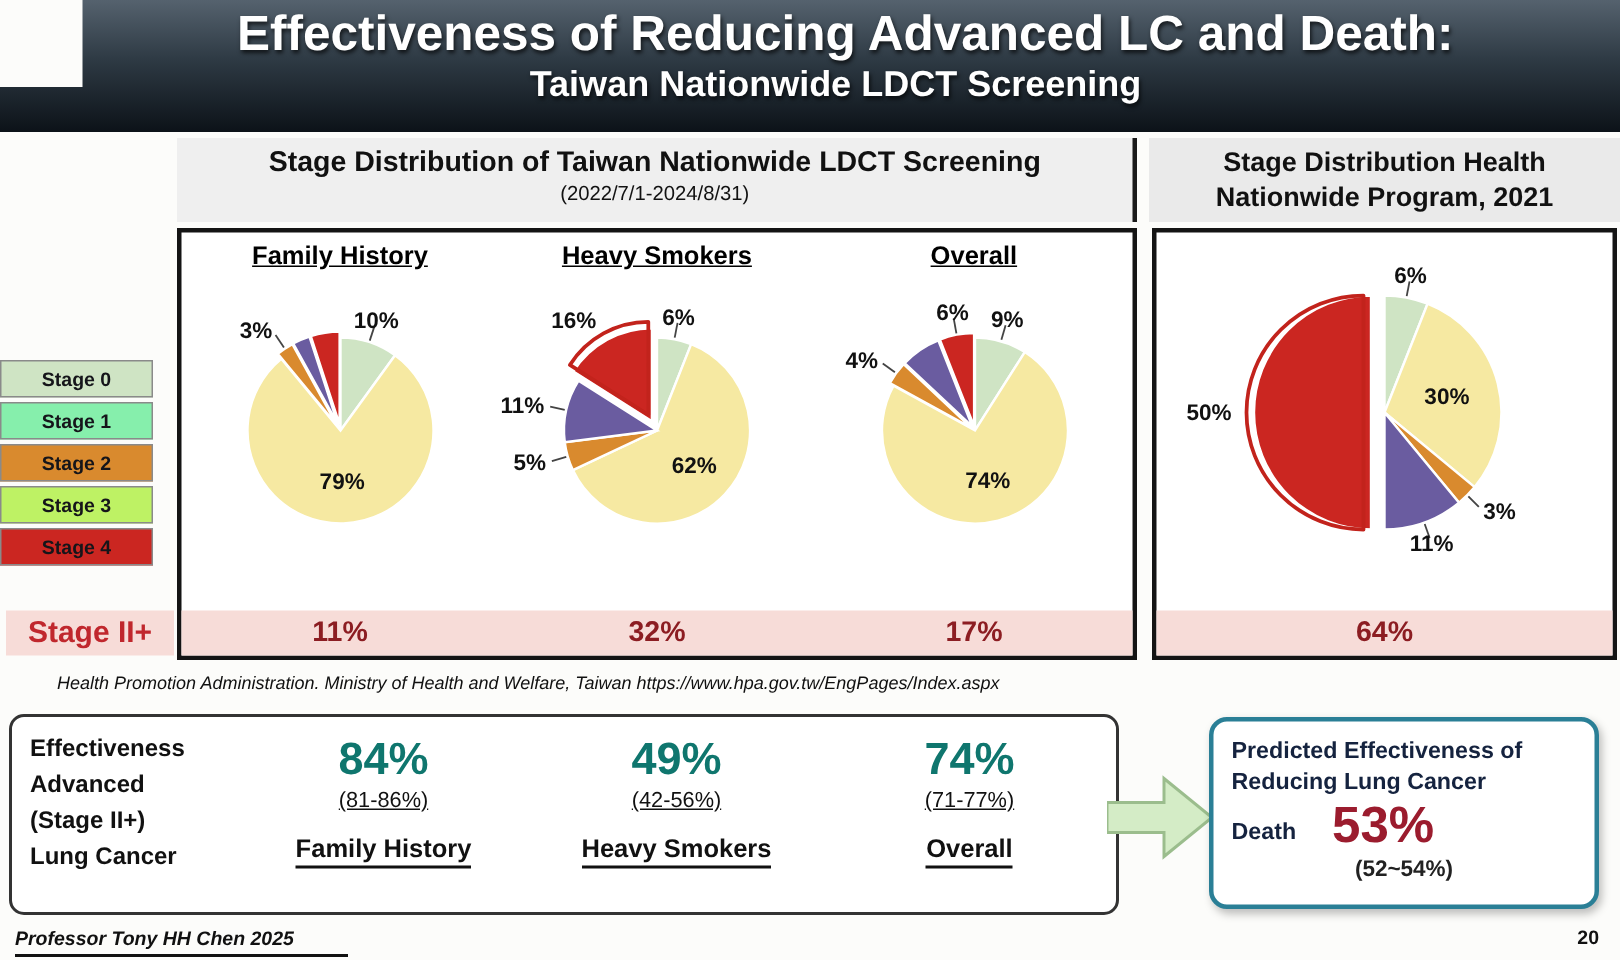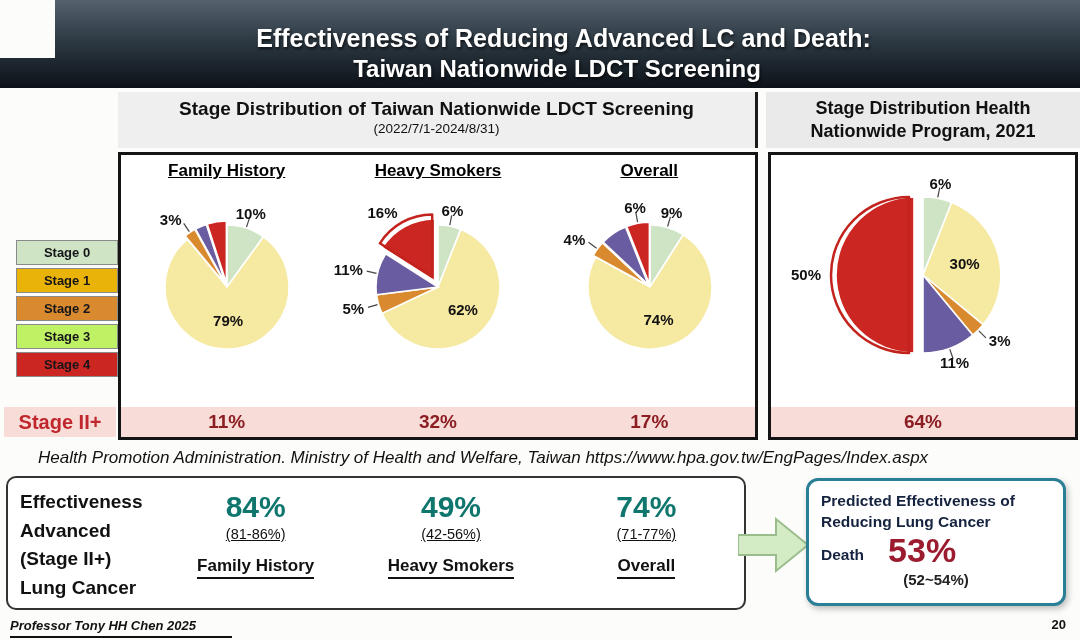--- a/index.html
+++ b/index.html
@@ -4,58 +4,58 @@
 <style>
   * { margin:0; padding:0; box-sizing:border-box; }
   body { background:#e9e9e9; font-family:"Liberation Sans", sans-serif; }
   .slide { position:relative; width:1080px; height:640px; background:#fcfcfa; overflow:hidden; }
 
   
   .header { position:absolute; left:0; top:0; width:1080px; height:88px;
     background:linear-gradient(180deg,#55626e 0%, #2e3a44 45%, #0c1218 100%);
     clip-path:polygon(55px 0,1080px 0,1080px 88px,0 88px,0 58px,55px 58px);
     color:#fff; text-align:center; }
-  .t1 { font-size:25px; font-weight:bold; margin-top:24px; text-shadow:1px 2px 3px rgba(0,0,0,.7);padding-left:47px; }
+  .t1 { font-size:33px; font-weight:bold; margin-top:3px; text-shadow:1px 2px 3px rgba(0,0,0,.7);padding-left:47px; }
   .t2 { font-size:24px; font-weight:bold; margin-top:2px; text-shadow:1px 2px 3px rgba(0,0,0,.7);padding-left:34px; }
 
   
   .sec-left { position:absolute; left:118px; top:92px; width:640px; height:56px;
     background:#efefef; border-right:3px solid #1a1a1a; text-align:center; color:#111; }
   .sec-title { font-size:19px; font-weight:bold; margin-top:6px; }
   .sec-sub { font-size:13.5px; margin-top:1px; }
   .sec-right { position:absolute; left:766px; top:92px; width:314px; height:56px;
     background:#eaeaea; text-align:center; font-size:18px; font-weight:bold;
     padding-top:5px; line-height:1.3; color:#111; }
 
   
-  .legend { position:absolute; left:16px; top:240px; width:102px; }
+  .legend { position:absolute; left:0; top:240px; width:102px; }
   .chip { height:25px; margin-bottom:3px; border:1px solid #8a8a8a; display:flex;
     align-items:center; justify-content:center; font-size:13px; font-weight:bold; color:#15151a; }
 
   
   .panel { position:absolute; top:152px; height:288px; border:3px solid #141414; background:#fff; }
   .panel-left { left:118px; width:640px; }
   .panel-right { left:768px; width:310px; text-align:center; }
   .pies { display:flex; }
   .pie-col { width:33.33%; text-align:center; }
   .pie-title { font-size:17px; font-weight:bold; text-decoration:underline; margin-top:6px; }
   .pie-chart { display:inline-block; }
   .panel-right .pie-chart { margin-top:12px; }
   .strip { position:absolute; left:0; right:0; bottom:0; height:30px; background:#f7dcd8; display:flex; }
   .strip-val { flex:1; text-align:center; font-size:19px; font-weight:bold; color:#8c1d22; line-height:30px; }
   .stage2-label { position:absolute; left:4px; top:407px; width:112px; height:30px;
     background:#f7dcd8; color:#c0272d; font-size:20px; font-weight:bold;
     display:flex; align-items:center; justify-content:center; }
 
-  .citation { position:absolute; left:38px; top:448px; font-style:italic; font-size:17px; color:#111; }
+  .citation { position:absolute; left:38px; top:448px; font-style:italic; font-size:12px; color:#111; }
 
   
   .eff-box { position:absolute; left:6px; top:476px; width:740px; height:134px;
     border:2.5px solid #333; border-radius:10px; background:#fff; display:flex; }
-  .eff-text { width:150px; padding:10px 0 0 12px; font-size:19px; font-weight:bold; line-height:1.5; color:#111; }
+  .eff-text { width:150px; padding:10px 0 0 12px; font-size:16px; font-weight:bold; line-height:1.5; color:#111; }
   .eff-col { flex:1; text-align:center; padding-top:12px; }
   .eff-val { font-size:30px; font-weight:bold; color:#0f766e; }
   .eff-range { font-size:14.5px; margin-top:2px; color:#111;text-decoration:underline; }
   .eff-label { display:inline-block; font-size:17px; font-weight:bold; color:#111;
     border-bottom:2.5px solid #111; margin-top:14px; padding-bottom:1px; }
 
   .arrow { position:absolute; left:738px; top:514px; }
 
   
   .pred-box { position:absolute; left:806px; top:478px; width:260px; height:128px;
@@ -87,21 +87,21 @@
 
   <div class="sec-right">
     <div>Stage Distribution Health</div>
     <div>Nationwide Program, 2021</div>
   </div>
 
   <div class="legend">
     <div class="chip" style="background: rgb(207, 228, 196);">
         <span>Stage 0</span>
       </div>
-    <div class="chip" style="background: #eab308;">
+    <div class="chip" style="background: #86efac;">
         <span>Stage 1</span>
       </div>
     <div class="chip" style="background: rgb(217, 138, 46);">
         <span>Stage 2</span>
       </div>
     <div class="chip" style="background: #bef264;">
         <span>Stage 3</span>
       </div>
     <div class="chip" style="background: rgb(203, 38, 33);">
         <span>Stage 4</span>

